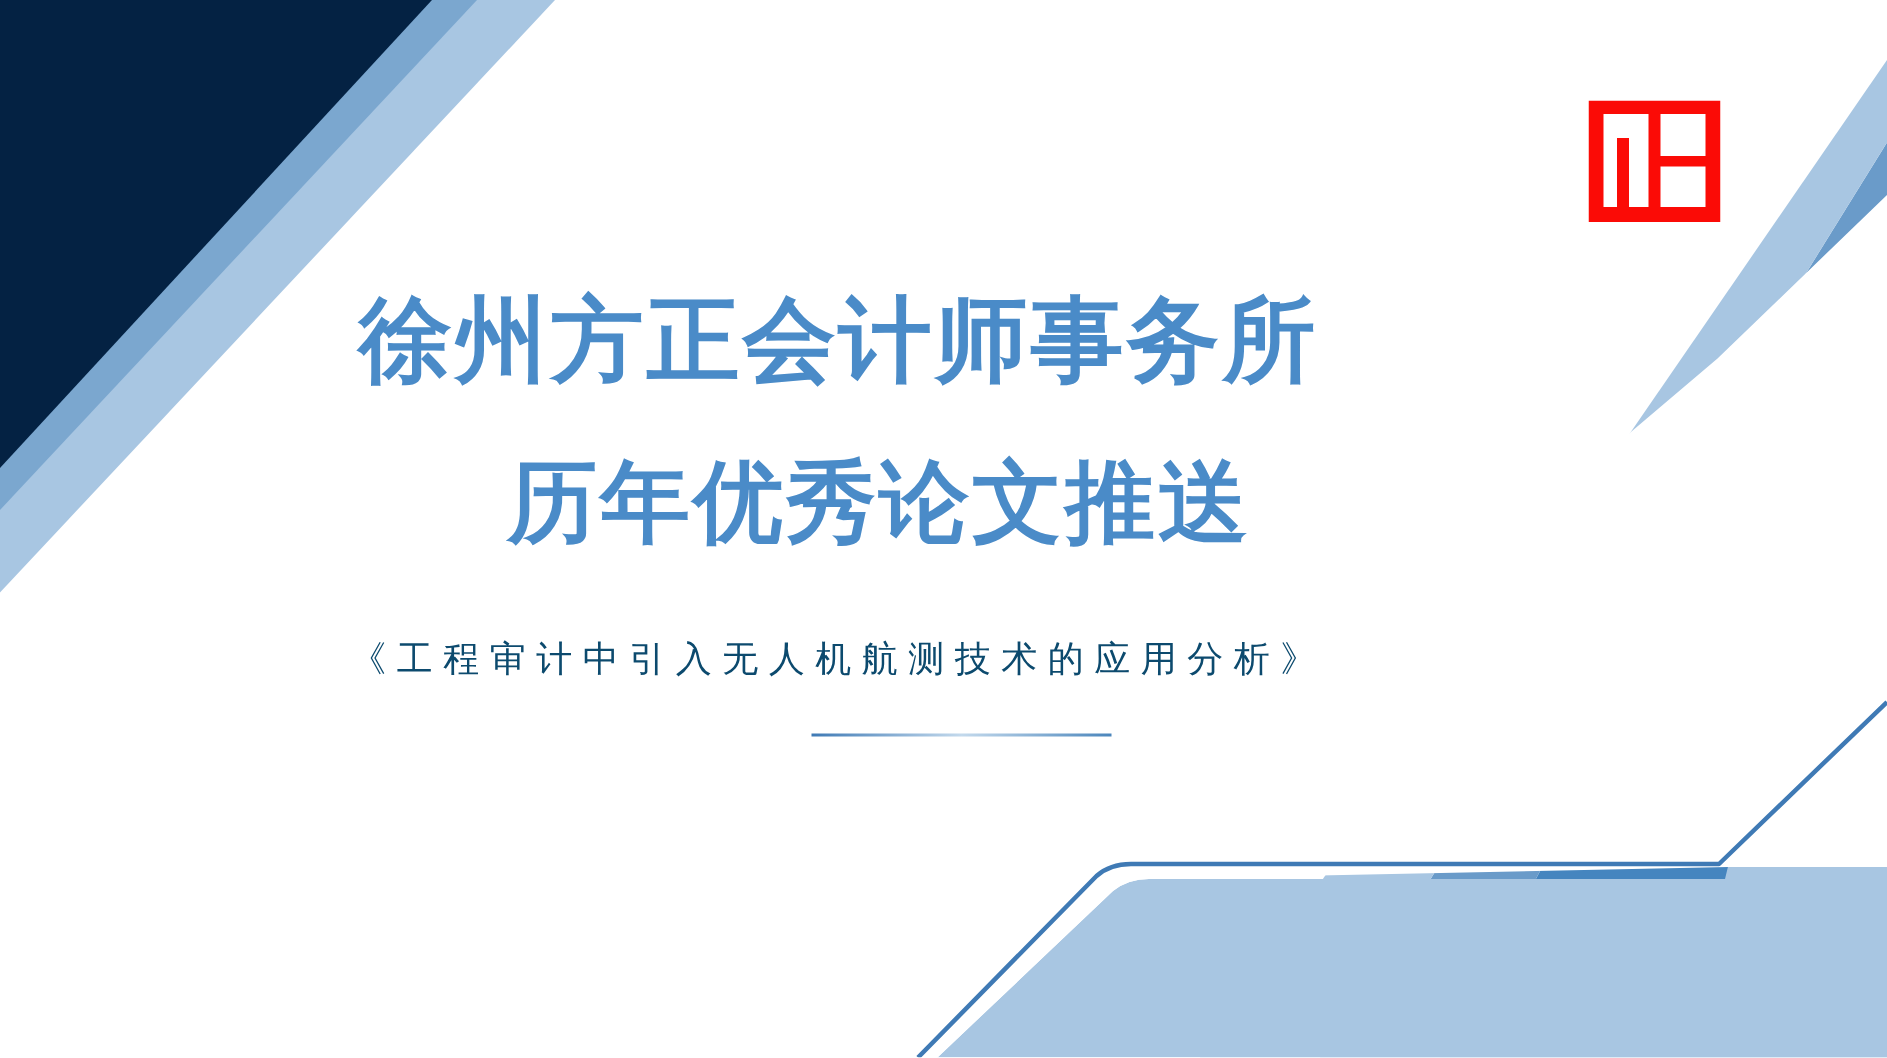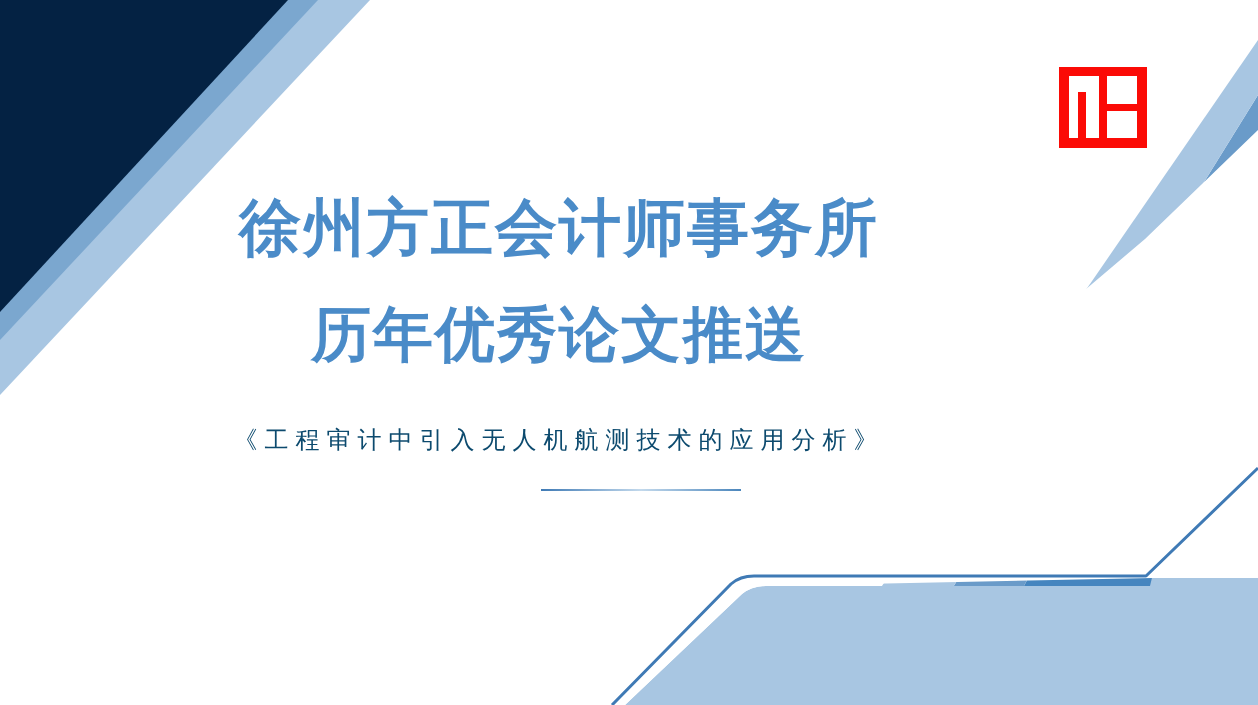--- a/index.html
+++ b/index.html
@@ -59,20 +59,21 @@
   }
   .title-line-1 {
     top: 197px;
     font-size: 62px;
     letter-spacing: 2px;
   }
   .title-line-2 {
     top: 305px;
     font-size: 60px;
     letter-spacing: 2px;
+    padding-left: 27px;
   }
   #subtitle {
     position: absolute;
     top: 428px;
     width: 100%;
     text-align: center;
     color: #0c4a6e;
     font-size: 24px;
     letter-spacing: 7px;
     line-height: 1;

